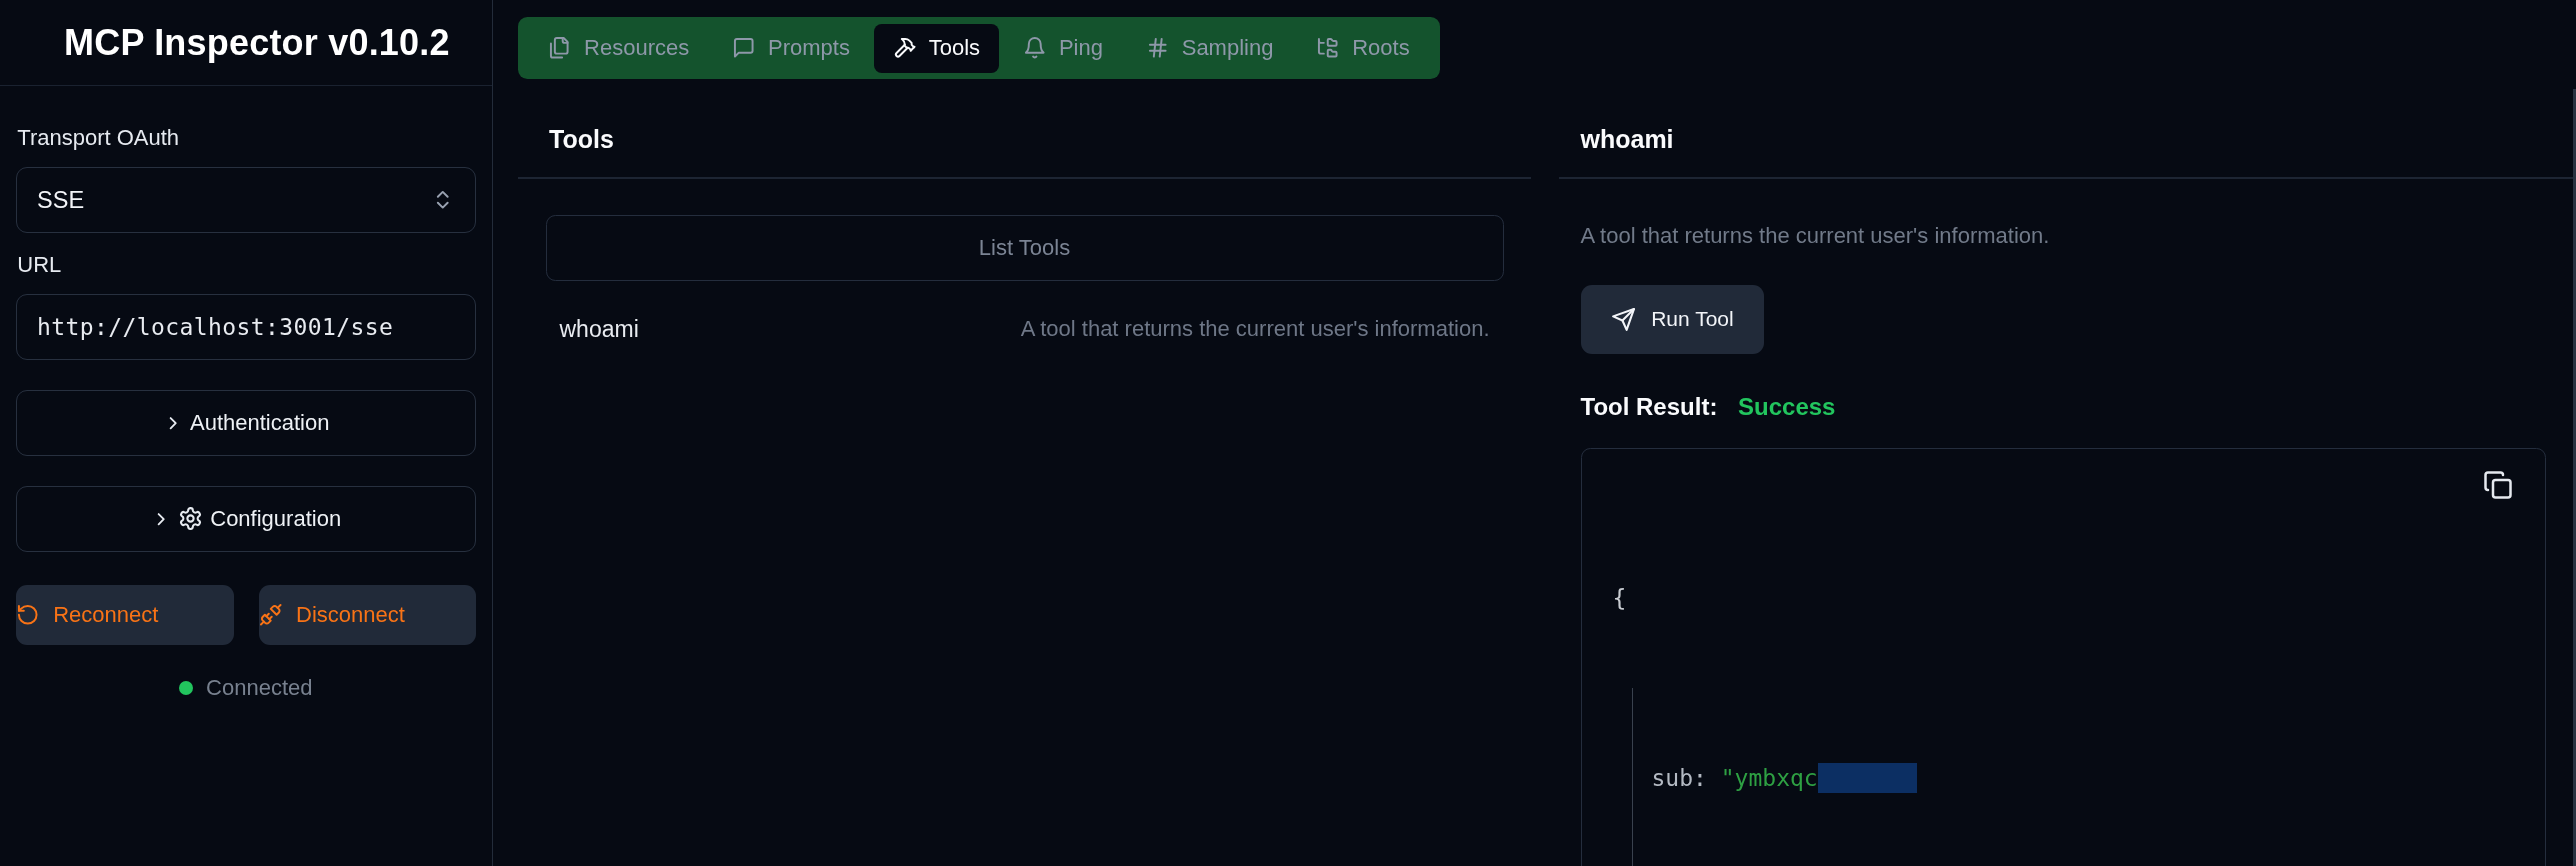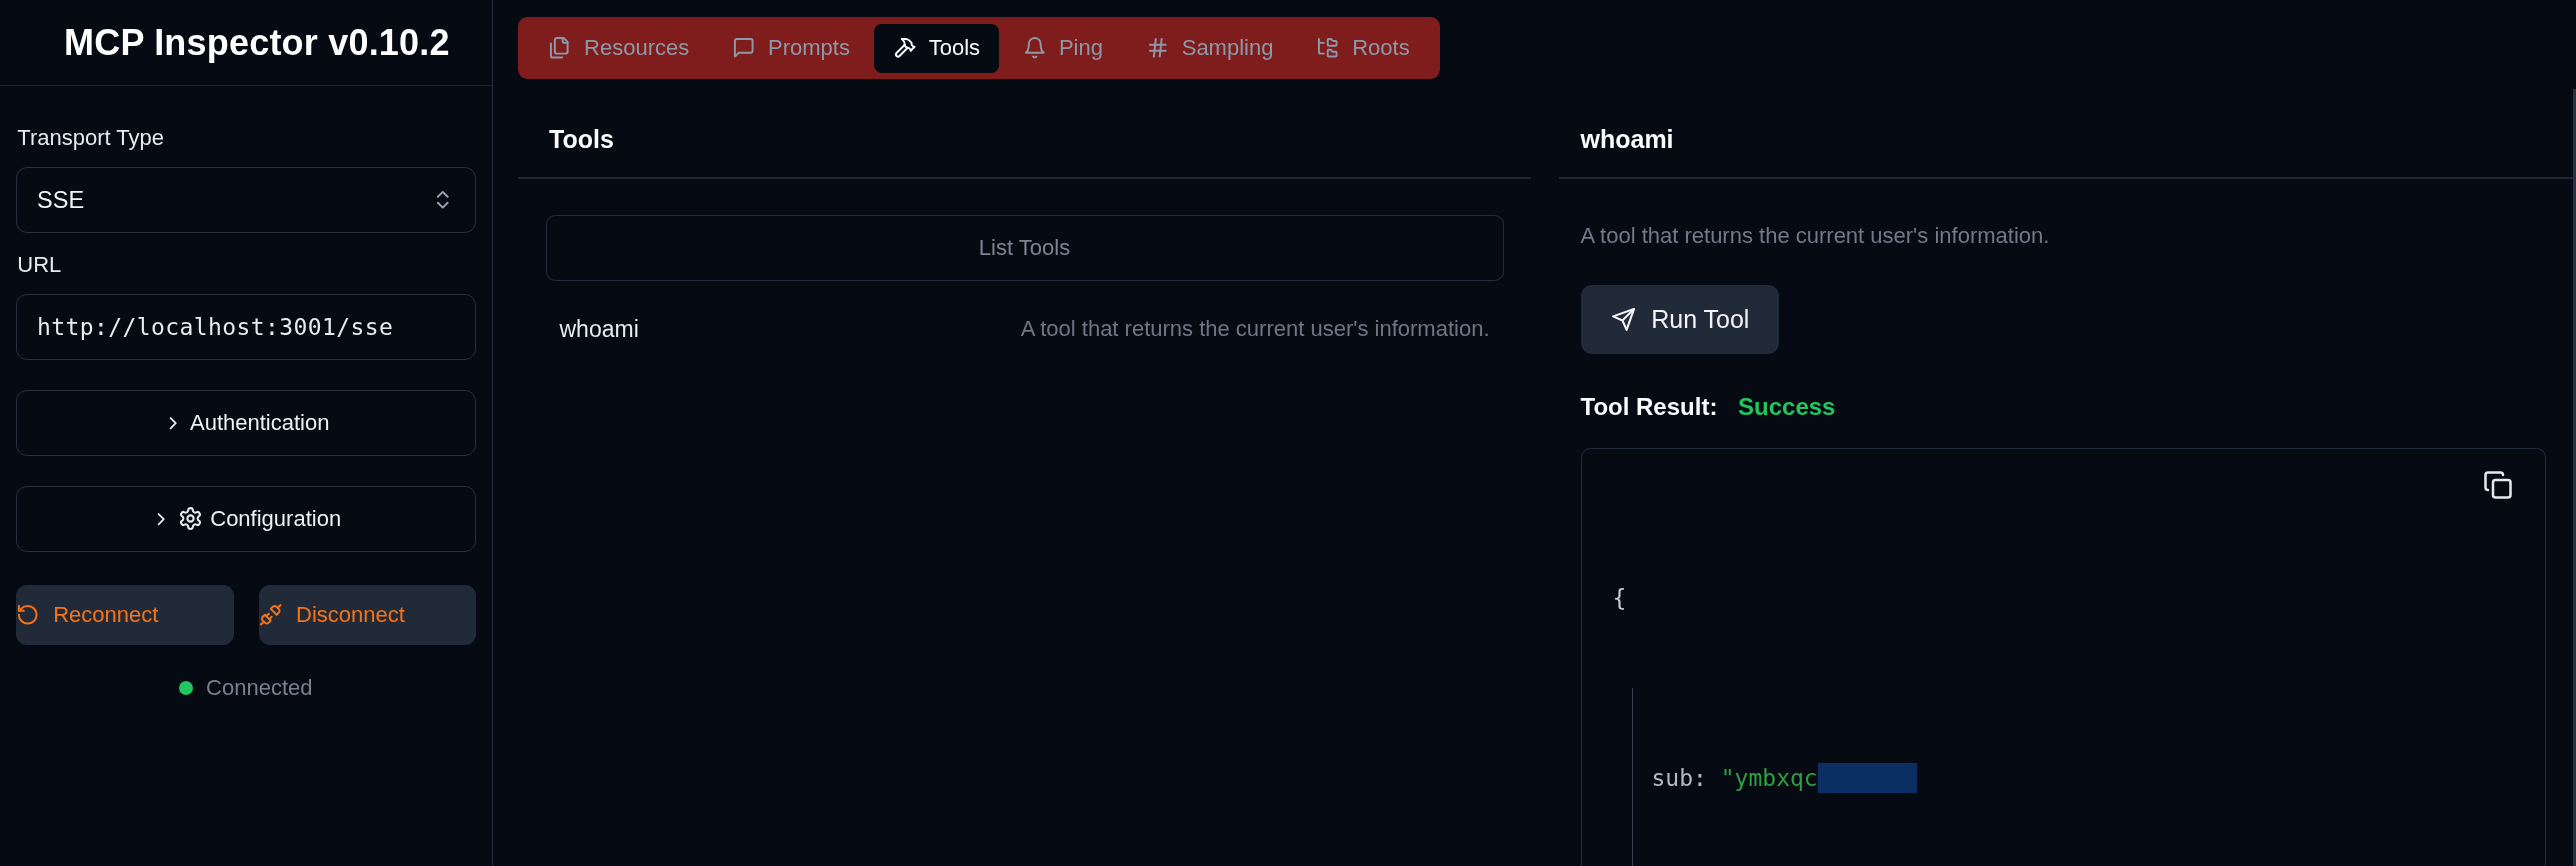--- a/index.html
+++ b/index.html
@@ -56,21 +56,21 @@
   .status-row {
     margin-top:30px; display:flex; align-items:center; justify-content:center; gap:12.6px;
   }
   .status-dot { width:14px; height:14px; border-radius:50%; background:#22c55e; }
   .status-text { font-size:22px; color:#78818f; }
 
   
   .main { flex:1; display:flex; flex-direction:column; padding:17.3px 0 0 25px; }
   .tabs {
     display:inline-flex; align-items:center; gap:4.7px;
-    background:#7f1d1d; border-radius:9.4px; padding:6.3px 11px;
+    background:#14532d; border-radius:9.4px; padding:6.3px 11px;
     width:fit-content; height:67px;
   }
   .tab {
     display:flex; align-items:center; gap:12.6px; height:49px;
     padding:0 19px; border:none; background:transparent; border-radius:7.8px;
     color:#8e98a9; font-size:22px; font-weight:500; cursor:pointer;
     font-family:inherit;
   }
   .tab .tab-icon { display:flex; }
   .tab.active { background:#060a13; color:#fafbfd; }
@@ -95,21 +95,21 @@
   }
   .tool-name { font-size:23px; color:#e8ebf0; }
   .tool-desc { font-size:22px; color:#6e7787; }
 
   .detail-pane { flex:1; margin-left:27.5px; }
   .detail-pane .pane-title { margin-left:22px; }
   .detail-inner { padding-left:22px; }
   .detail-desc { margin-top:44px; font-size:22px; color:#717a89; }
   .run-btn {
     margin-top:36px; height:69px; padding:0 30px; border:none; border-radius:11px;
-    background:#212a39; color:#f2f4f8; font-size:25px; font-weight:500; cursor:pointer;
+    background:#212a39; color:#f2f4f8; font-size:21px; font-weight:500; cursor:pointer;
     display:flex; align-items:center; gap:15.7px; font-family:inherit;
   }
   .result-line { margin-top:39px; font-size:24px; font-weight:700; color:#fafbfd; }
   .result-status { color:#22c55e; margin-left:14px; }
 
   .code-block {
     position:relative; margin-top:27px; width:965px;
     border:1.6px solid #242d3d; border-radius:9.4px;
     padding:23.5px 31px 31px 31px;
     font-family:"DejaVu Sans Mono", monospace; font-size:23px; line-height:36px;
@@ -134,21 +134,21 @@
 <body>
 
 <div class="app">
 
   <aside class="sidebar">
     <div class="sidebar-header">
       <h1 class="app-title">MCP Inspector v0.10.2</h1>
     </div>
     <div class="sidebar-body">
 
-      <div class="field-label first">Transport Type</div>
+      <div class="field-label first">Transport OAuth</div>
       <div class="select">
         <span>SSE</span>
         <span class="updown-icon">
           <svg width="23.5" height="23.5" viewBox="0 0 24 24" fill="none" stroke="currentColor" stroke-width="2" stroke-linecap="round" stroke-linejoin="round">
               <path d="m7 15 5 5 5-5"></path>
               <path d="m7 9 5-5 5 5"></path>
             </svg>
         </span>
       </div>
 

